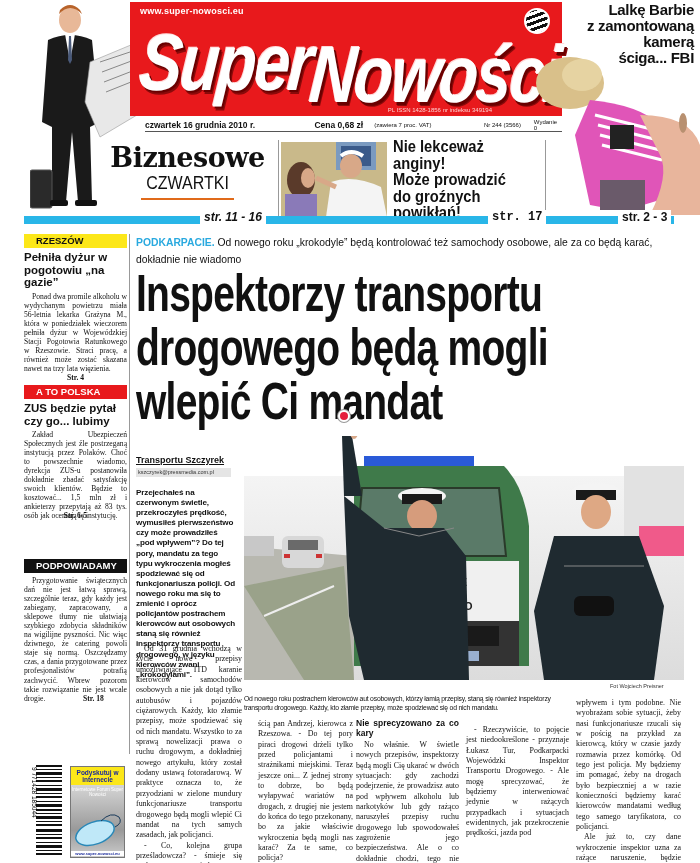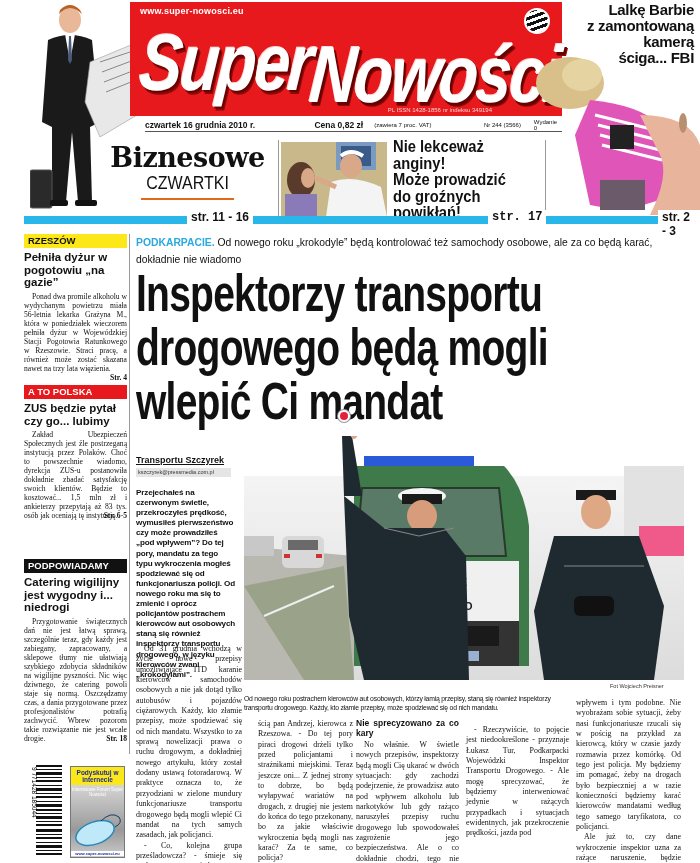--- a/index.html
+++ b/index.html
@@ -43,27 +43,27 @@
   .angina-photo { left: 281px; top: 142px; width: 106px; height: 75px; }
   .angina-title { left: 393px; top: 139px; width: 150px; font: bold 16px "Liberation Sans", sans-serif; line-height: 16.5px; transform: scaleX(0.92); transform-origin: left; }
 
   .cyan-bar { left: 24px; top: 216px; width: 650px; height: 8px; background: #29b6e8; }
   .str-tab { background: #fff; font: bold 12px "Liberation Sans", sans-serif; padding: 0 4px; height: 14px; line-height: 14px; }
 
   .sep-v { width: 1px; background: #999; }
 
   
   .sidebar { left: 24px; top: 234px; width: 103px; }
-  .sec-tag { height: 14px; font: bold 9.5px "Liberation Sans", sans-serif; padding-left: 4px; line-height: 14px; margin-bottom: 3px; }
+  .sec-tag { height: 14px; font: bold 9.5px "Liberation Sans", sans-serif; padding-left: 12px; line-height: 14px; margin-bottom: 3px; }
   .sec-tag.yellow { background: #fce719; color: #111; }
   .sec-tag.red { background: #e8191c; color: #fff; }
   .sec-tag.black { background: #111; color: #fff; }
   .side-h { font: bold 11.5px "Liberation Sans", sans-serif; line-height: 12.5px; margin-bottom: 3px; }
   .side-p { font: 7.6px "Liberation Serif", serif; line-height: 9.05px; text-align: justify; text-indent: 8px; }
-  .side-str { font: bold 7.6px "Liberation Serif", serif; text-align: right; }
+  .side-str { font: bold 7.6px "Liberation Serif", serif; text-align: center; }
   .side-block { position: absolute; left: 0; width: 103px; }
   .side-rule { position: absolute; left: 0; width: 103px; height: 1px; background: #e8a0a0; }
 
   .barcode { left: 24px; top: 763px; width: 40px; height: 95px; }
   .promo { left: 70px; top: 766px; width: 55px; height: 92px; background: linear-gradient(#eee, #999 70%, #ccc); border: 1px solid #777; }
   .promo-head { background: #fce719; color: #1a2a9a; font: bold 6.5px "Liberation Sans", sans-serif; text-align: center; line-height: 7px; padding: 2px 0; }
   .promo-sub { color: #fff; font: 4.5px "Liberation Sans", sans-serif; text-align: center; margin-top: 2px; line-height: 5px; }
   .promo-url { position: absolute; bottom: 1px; left: 0; right: 0; background: #fff; color: #1a2a9a; font: bold 4px "Liberation Sans", sans-serif; text-align: center; }
 
   
@@ -111,21 +111,21 @@
   <span class="mast-url">www.super-nowosci.eu</span>
   <div class="mast-logo">
     <span>Super</span><span class="w2">Nowości</span>
   </div>
   <span class="mast-globe"></span>
   <span class="mast-issn">PL ISSN 1428-1856    nr indeksu 349194</span>
 </div>
 
 <div class="abs dateline">
   <span class="date">czwartek 16 grudnia 2010 r.</span>
-  <span class="price">Cena 0,82 zł</span>
+  <span class="price">Cena 0,68 zł</span>
   <span class="vat">(zawiera 7 proc. VAT)</span>
   <span class="nr">Nr 244 (3566)</span>
   <span class="wyd">Wydanie 0</span>
 </div>
 
 <div class="abs barbie-title">
   <div>Lalkę Barbie</div>
   <div>z zamontowaną</div>
   <div>kamerą</div>
   <div>ściga... FBI</div>
@@ -164,43 +164,42 @@
 </div>
 <div class="abs angina-title">
   <div>Nie lekceważ anginy!</div>
   <div>Może prowadzić</div>
   <div>do groźnych</div>
   <div>powikłań!</div>
 </div>
 <div class="abs sep-v" style="left:545px;top:140px;height:76px;"></div>
 
 <div class="abs cyan-bar"></div>
-<div class="abs str-tab" style="left:187px;top:210px;">str. 11 - 16</div>
+<div class="abs str-tab" style="left:200px;top:210px;font-style:italic;">str. 11 - 16</div>
 <div class="abs str-tab" style="left:488px;top:210px;font-family:Liberation Mono, monospace;">str. 17</div>
-<div class="abs str-tab" style="left:618px;top:210px;margin-left:40px;">str. 2 - 3</div>
+<div class="abs str-tab" style="left:618px;top:210px;">str. 2 - 3</div>
 
 <div class="abs sidebar">
   <div class="side-block" style="top:0;">
     <div class="sec-tag yellow">RZESZÓW</div>
     <div class="side-h">Pełniła dyżur w pogotowiu „na gazie”</div>
     <div class="side-p">Ponad dwa promile alkoholu w wydychanym powietrzu miała 56-letnia lekarka Grażyna M., która w poniedziałek wieczorem pełniła dyżur w Wojewódzkiej Stacji Pogotowia Ratunkowego w Rzeszowie. Straci pracę, a również może zostać skazana nawet na trzy lata więzienia.</div>
     <div class="side-str">Str. 4</div>
   </div>
   <div class="side-rule" style="top:162px;"></div>
 
   <div class="side-block" style="top:151px;">
     <div class="sec-tag red">A TO POLSKA WŁAŚNIE</div>
     <div class="side-h">ZUS będzie pytał czy go... lubimy</div>
     <div class="side-p">Zakład Ubezpieczeń Społecznych jest źle postrzeganą instytucją przez Polaków. Choć to powszechnie wiadomo, dyrekcja ZUS-u postanowiła dokładnie zbadać satysfakcję swoich klientów. Będzie to kosztować... 1,5 mln zł i ankieterzy przepytają aż 83 tys. osób jak oceniają tę instytucję.</div>
     <div class="side-str" style="margin-top:-9px;">Str. 6-5</div>
   </div>
 
   <div class="side-block" style="top:325px;">
     <div class="sec-tag black">PODPOWIADAMY</div>
-    <div class="side-h">Catering wigilijny jest wygodny i... niedrogi</div>
     <div class="side-p">Przygotowanie świątecznych dań nie jest łatwą sprawą, szczególnie teraz, gdy każdy jest zabiegany, zapracowany, a sklepowe tłumy nie ułatwiają szybkiego zdobycia składników na wigilijne pyszności. Nic więc dziwnego, że catering powoli staje się normą. Oszczędzamy czas, a dania przygotowane przez profesjonalistów potrafią zachwycić. Wbrew pozorom takie rozwiązanie nie jest wcale drogie.</div>
     <div class="side-str" style="margin-top:-9px;padding-left:36px;">Str. 18</div>
   </div>
 </div>
 <div class="abs sep-v" style="left:129px;top:234px;height:520px;"></div>
 
 <div class="abs barcode">
   <svg width="40" height="95" viewBox="0 0 40 95">
     <g fill="#111">
       <rect x="12" y="2" width="26" height="2"></rect>

